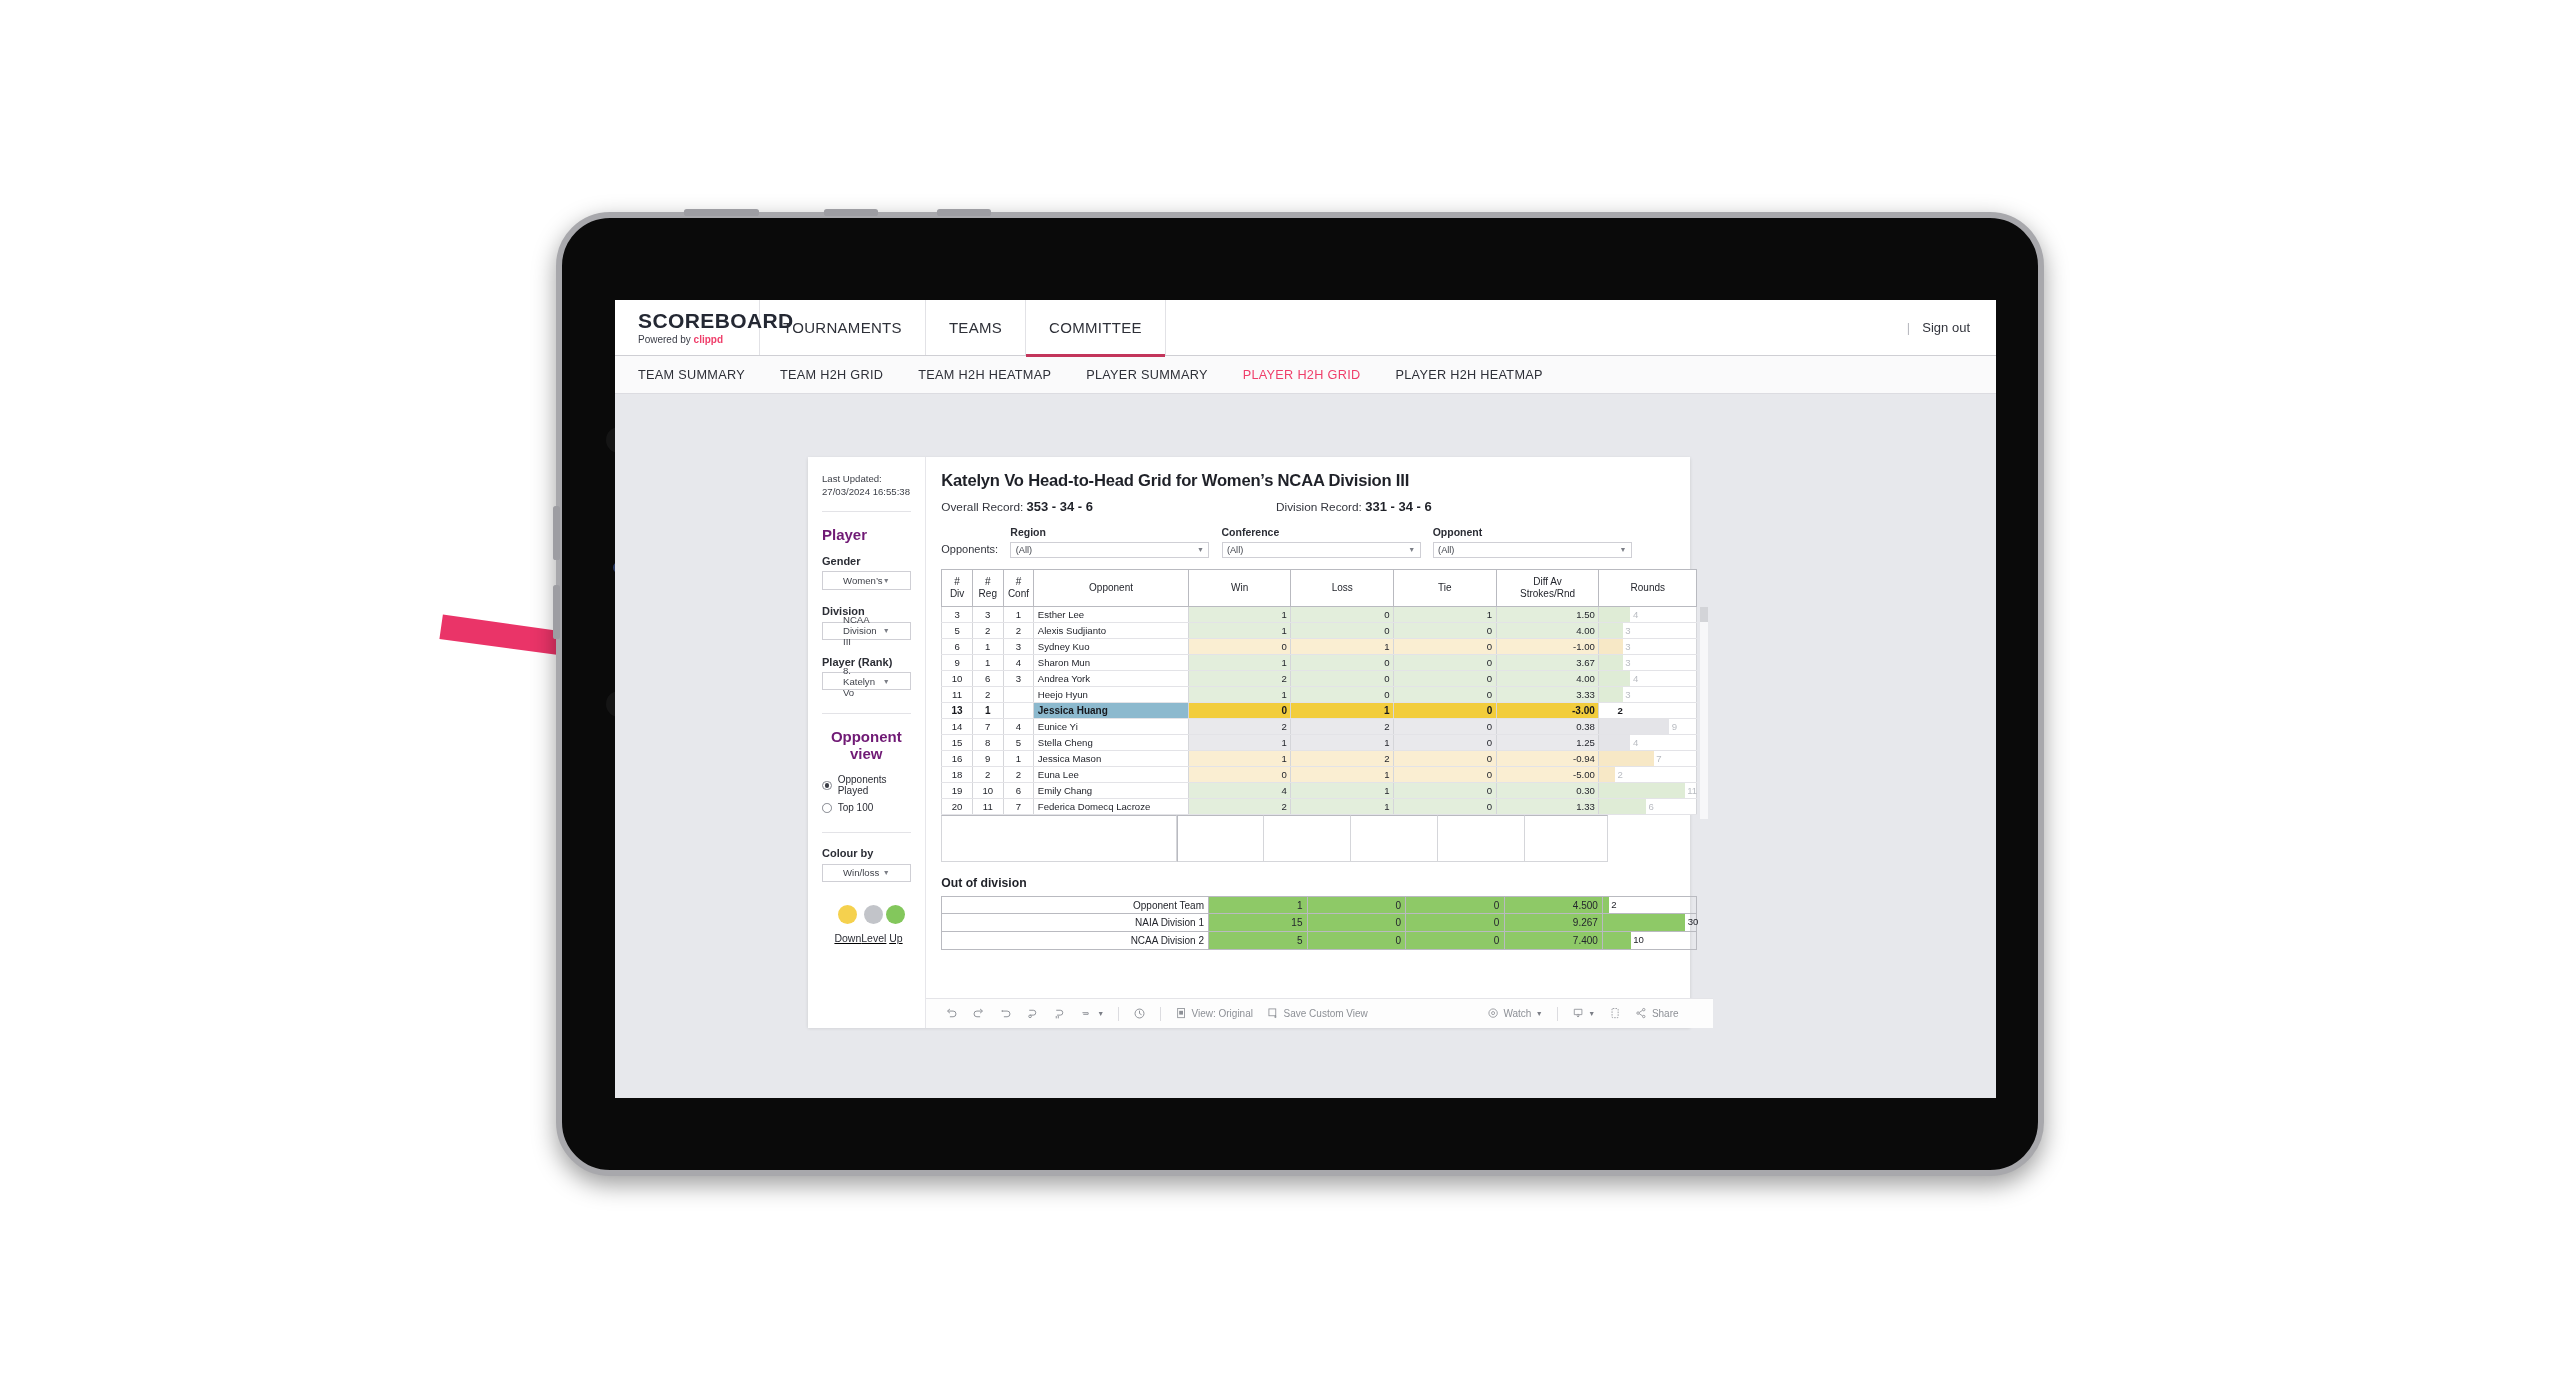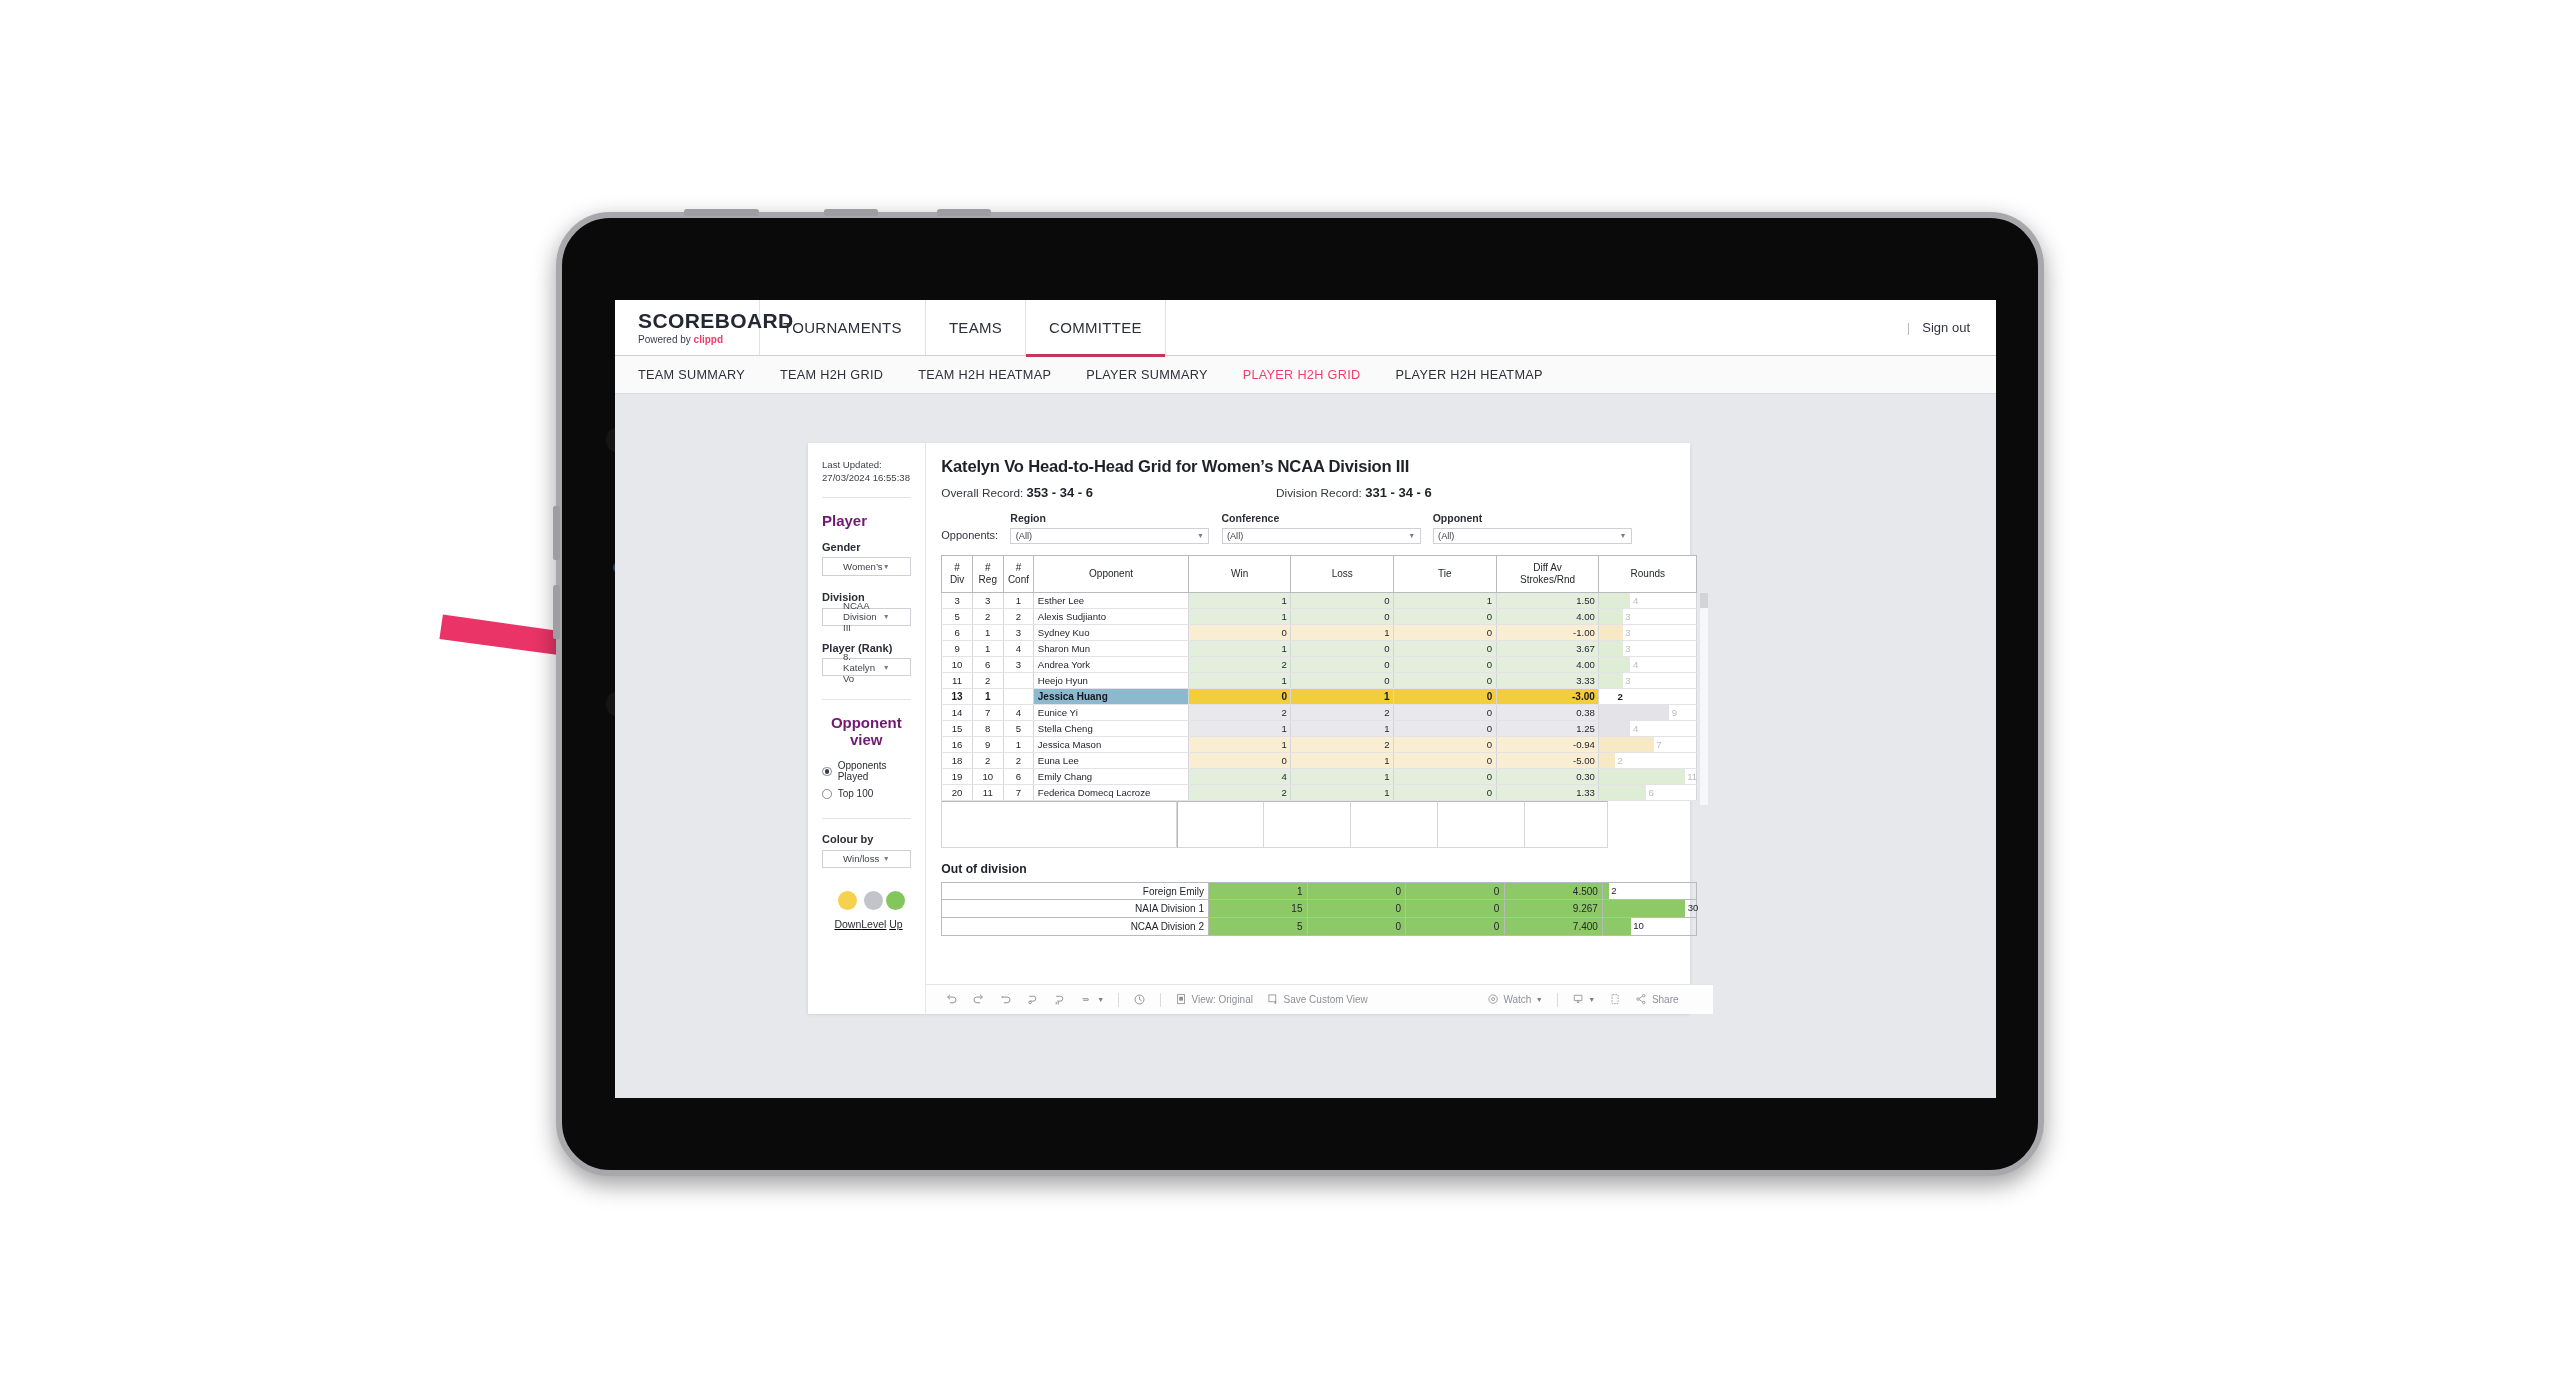--- a/index.html
+++ b/index.html
@@ -81,21 +81,21 @@
     height: 38px; background:#fafafb; display:flex; align-items:center;
     padding-left: 23px; gap: 35px; border-bottom: 1.7px solid #dcdce1;
   }
   .subnav-item { font-size: 12.7px; color:#2e3038; letter-spacing:0.3px; }
   .subnav-item.active { color:#ef3e6a; }
 
   
   .content { position:relative; height: calc(100% - 96px); background:#e7e8ec; }
 
   .card {
-    position:absolute; left: 193px; top: 49px; width: 882px; height: 571px;
+    position:absolute; left: 193px; top: 63px; width: 882px; height: 571px;
     background:#fff; box-shadow: 0 0.9px 3.5px rgba(0,0,0,.12);
     display:flex;
   }
 
   
   .sidebar { width: 162px; padding: 15.7px 14px 0 14px; border-right:0.9px solid #e6e6ea; position:relative; }
   .lastupd { font-size: 9.6px; color:#3c3f47; line-height:1.35; }
   .hr { height:0.9px; background:#e3e3e7; margin: 12.2px 0 14px 0; }
   .sb-h { font-size: 15px; font-weight:700; color:#701a75; margin-bottom: 12.2px; }
   .sb-h.center { text-align:center; }
@@ -579,21 +579,21 @@
 
               <div class="vscroll">
                 <div class="vthumb"></div>
               </div>
             </div>
 
             <div class="ood-title">Out of division</div>
             <table class="ood">
               <tbody id="ood-body">
                   <tr>
-                    <td class="ood-name">Foreign Emily</td>
+                    <td class="ood-name">Opponent Team</td>
                     <td class="ood-val">1</td>
                     <td class="ood-val">0</td>
                     <td class="ood-val">0</td>
                     <td class="ood-val">4.500</td>
                     <td class="ood-rnd">
                       <div class="rndcell" style="height:16.6px">
                         <div class="rndbar" style="width:5.866666666666666%;background:#8ec967;"></div>
                         <div class="rndnum" style="left:5.866666666666666%;height:16.6px;line-height:16.6px;color:#24262d;">2</div>
                       </div>
                     </td>

